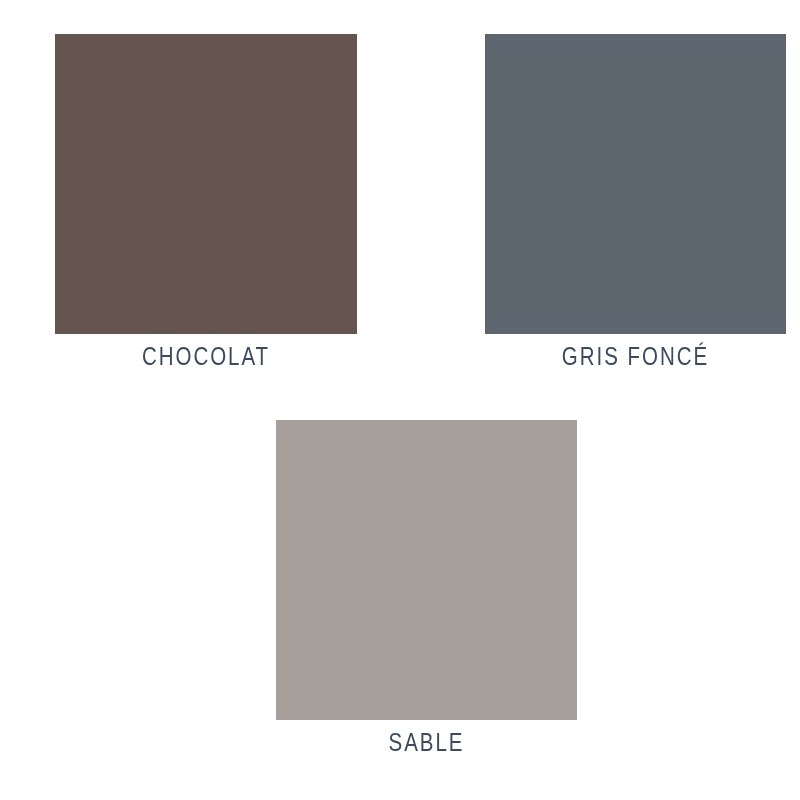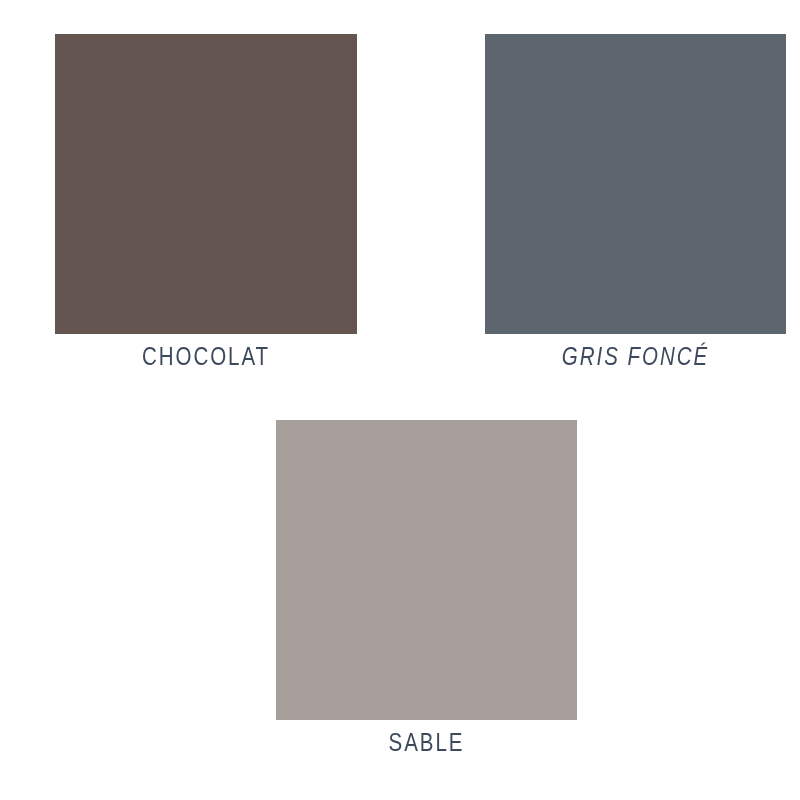--- a/index.html
+++ b/index.html
@@ -55,21 +55,20 @@
   #group-chocolat {
     left: 35px;
     top: 34px;
     width: 302px;
   }
 
   #group-gris-fonce {
     left: 465px;
     top: 34px;
     width: 301px;
-    font-style: italic;
   }
 
   #group-sable {
     left: 256px;
     top: 420px;
     width: 301px;
   }
 </style>
 </head>
 <body>

